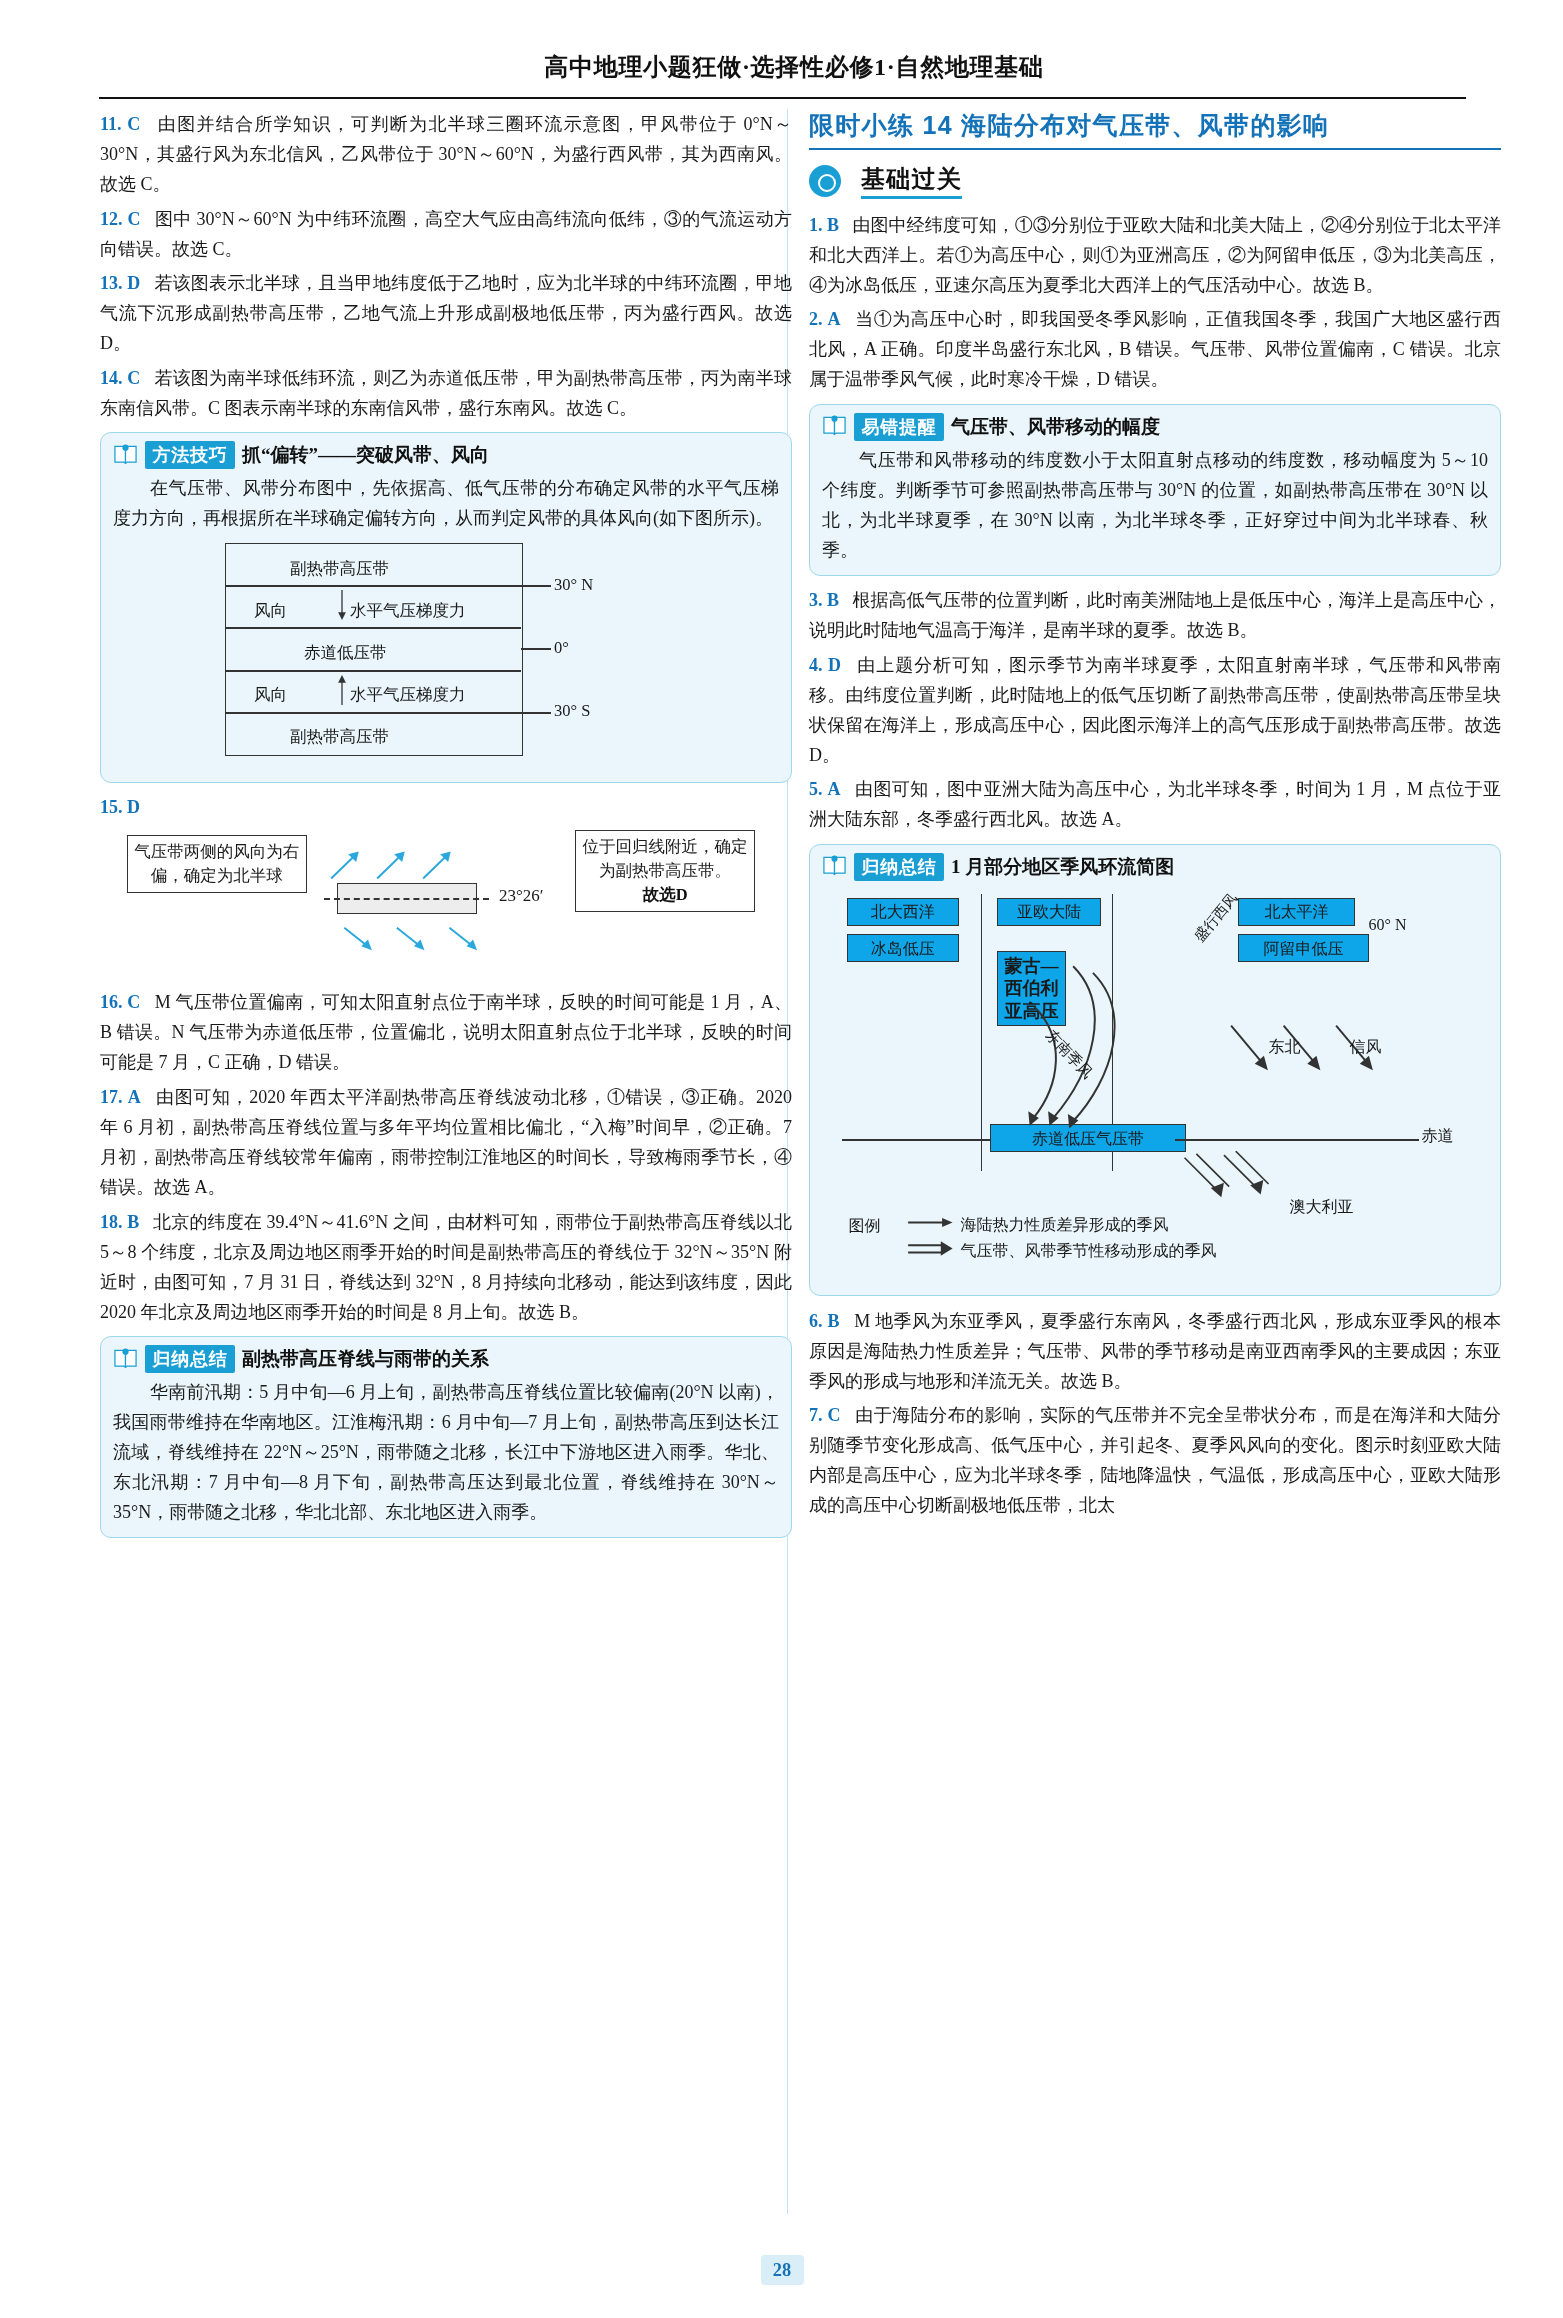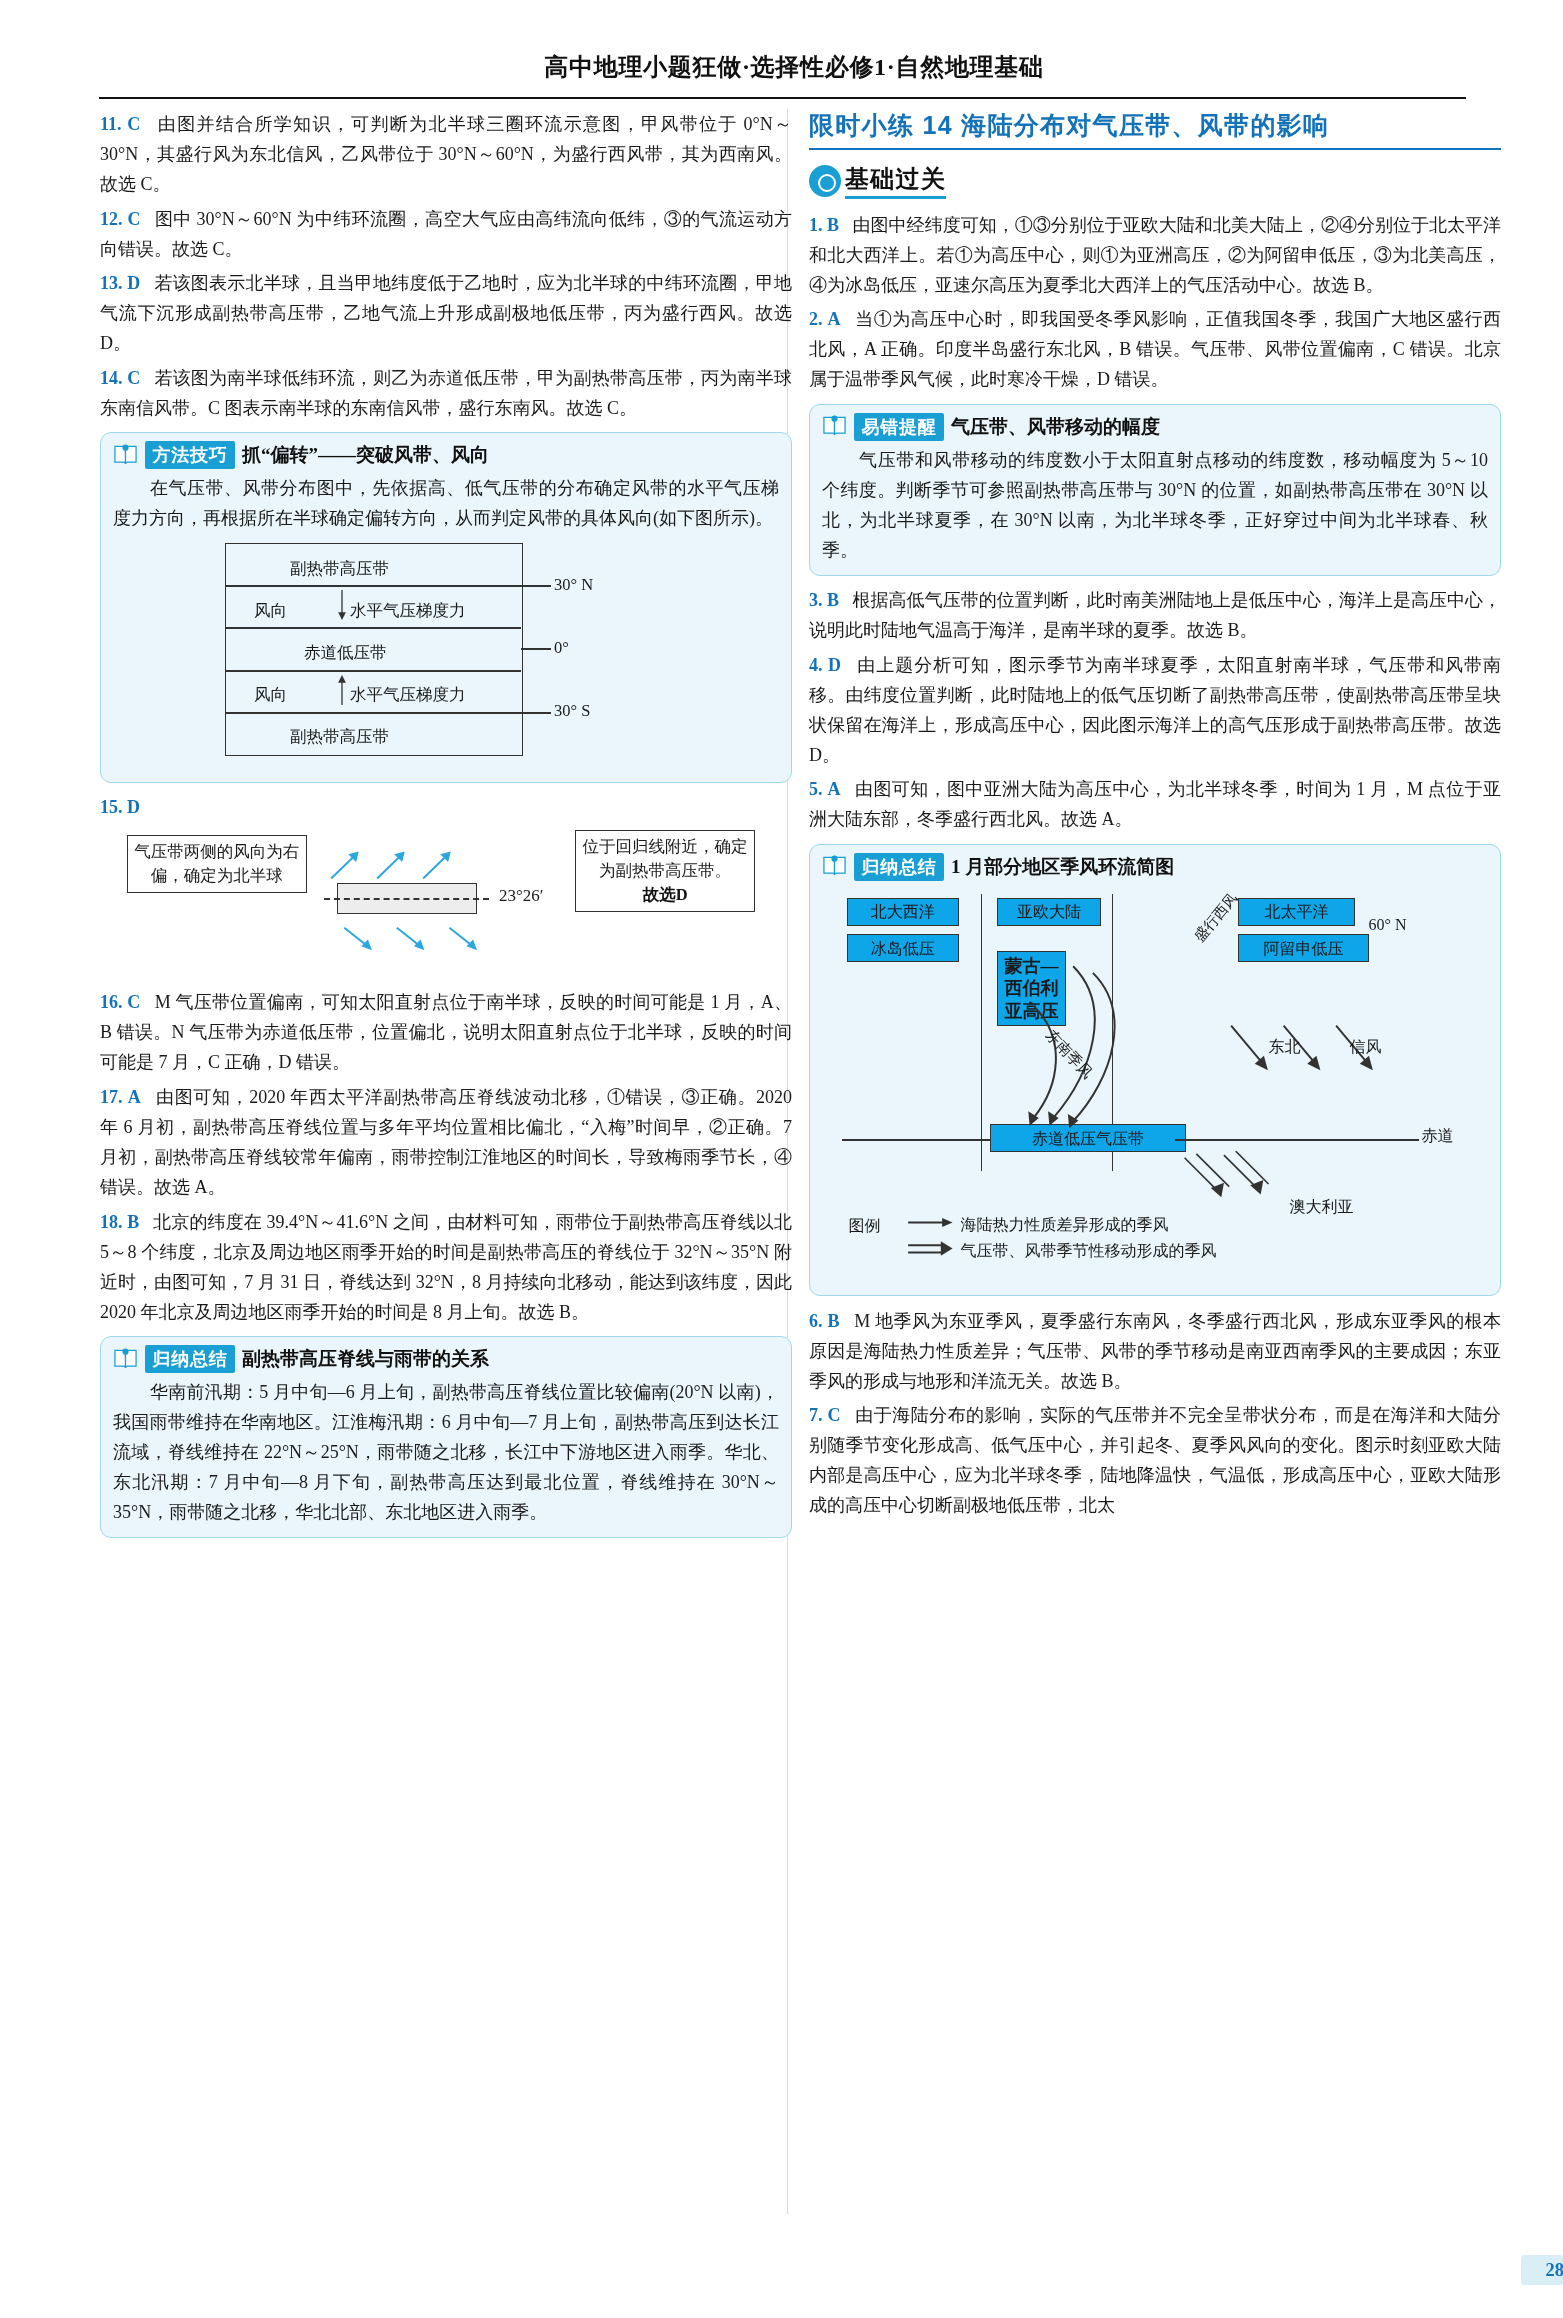--- a/index.html
+++ b/index.html
@@ -79,21 +79,21 @@
     font-size:25px;font-weight:bold;color:#1372b8;
     font-family:"Liberation Sans",sans-serif;
     letter-spacing:1.3px;
     padding-bottom:8px;
     margin-bottom:5.3px;
   }
   .rt-title .rule{
     position:absolute;left:0;bottom:0;width:692px;height:2px;background:#1372b8;
   }
   .sect{
-    display:flex;align-items:center;gap:4px;margin:13px 0 10.5px 0;
+    display:flex;align-items:center;gap:20px;margin:13px 0 10.5px 0;
   }
   .sect .circle{
     width:32px;height:32px;border-radius:50%;
     background:#1a9fd4;position:relative;flex:0 0 auto;
   }
   .sect .circle:after{
     content:"";position:absolute;left:8.6px;top:8.6px;width:14.5px;height:14.5px;
     border:2px solid #fff;border-radius:50%;
   }
   .sect .label{
@@ -118,21 +118,21 @@
   .fig2 .lbl{position:absolute;font-size:17px;white-space:nowrap;}
 
   
   .fig3{width:659px;height:395px;position:relative;margin:6.6px 0 2.6px 6.6px;}
   .fig3 .bx{position:absolute;border:1.3px solid #333;background:#0ea5e9;font-size:16px;line-height:21px;text-align:center;padding:2.6px 5.3px;}
   .fig3 .ln{position:absolute;background:#333;}
   .fig3 .lbl{position:absolute;font-size:16px;white-space:nowrap;}
   .fig3 .vline{position:absolute;width:1.3px;background:#333;}
 
   .page-num{
-    position:absolute;left:0;width:1564px;bottom:34px;text-align:right;
+    position:absolute;left:0;width:1564px;bottom:34px;text-align:center;
     font-size:18.4px;color:#3b8fc4;
   }
   .page-num span{
     display:inline-block;width:43px;height:30px;line-height:30px;
     background:#d9eef7;border-radius:4px;color:#1372b8;font-weight:bold;
   }
   svg{display:block;}
 </style>
 </head>
 <body>

